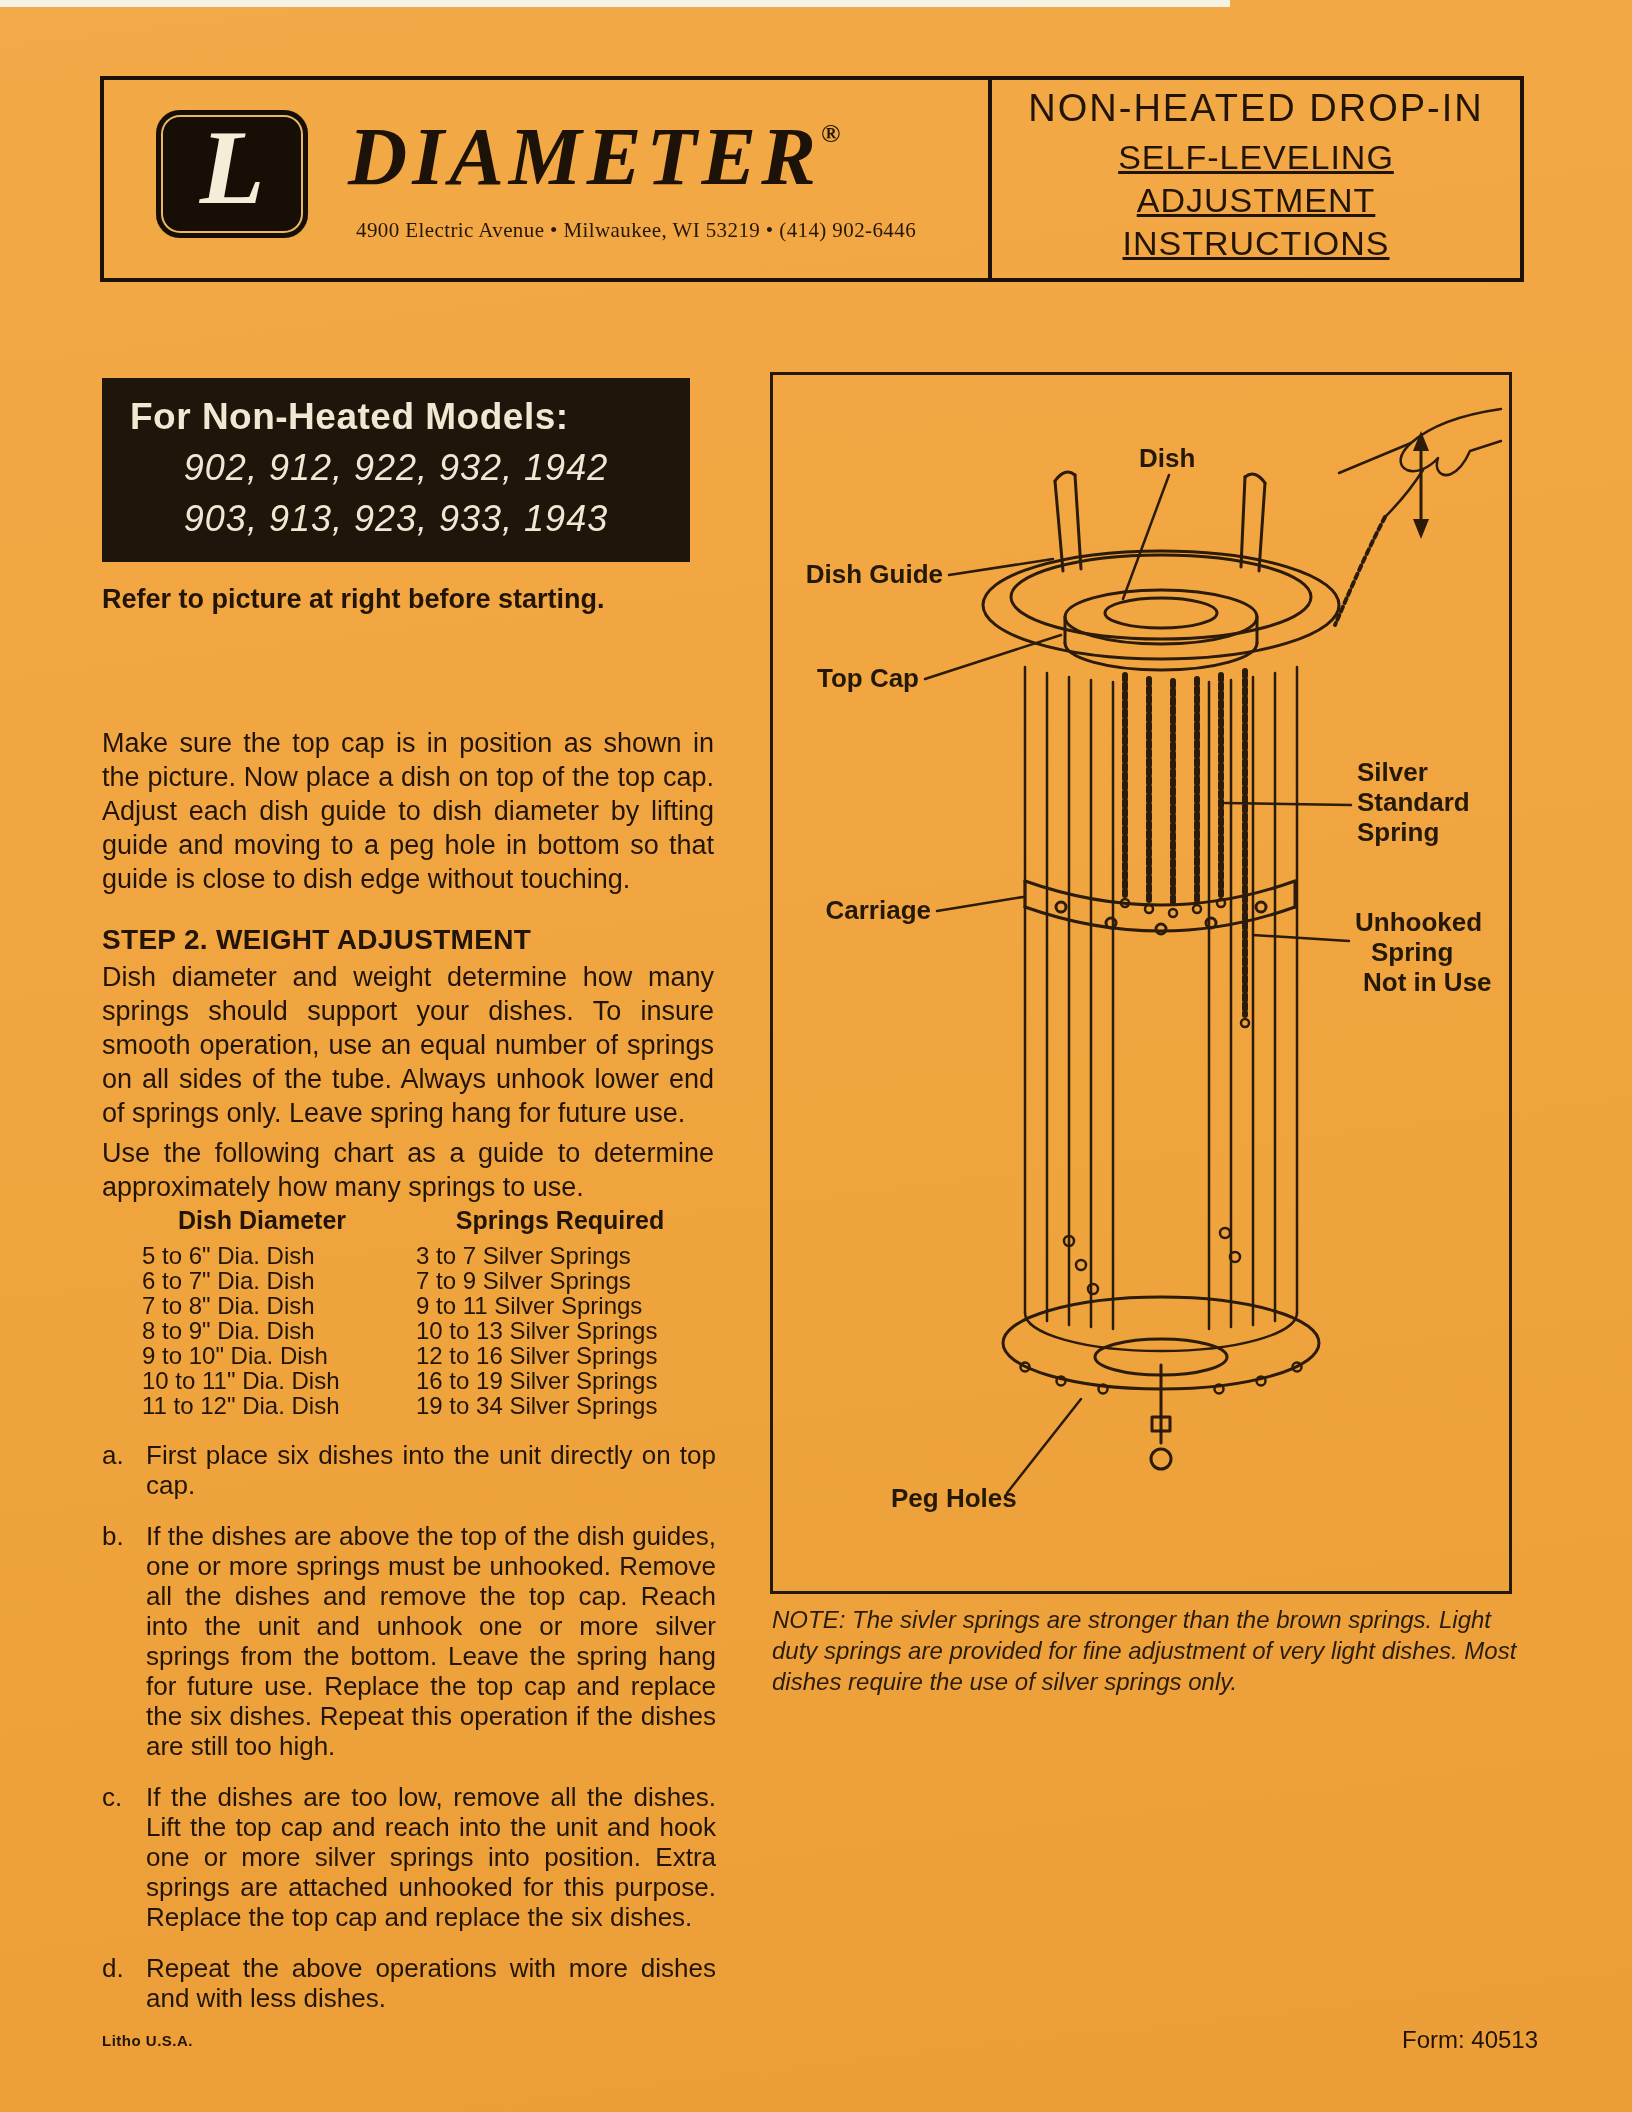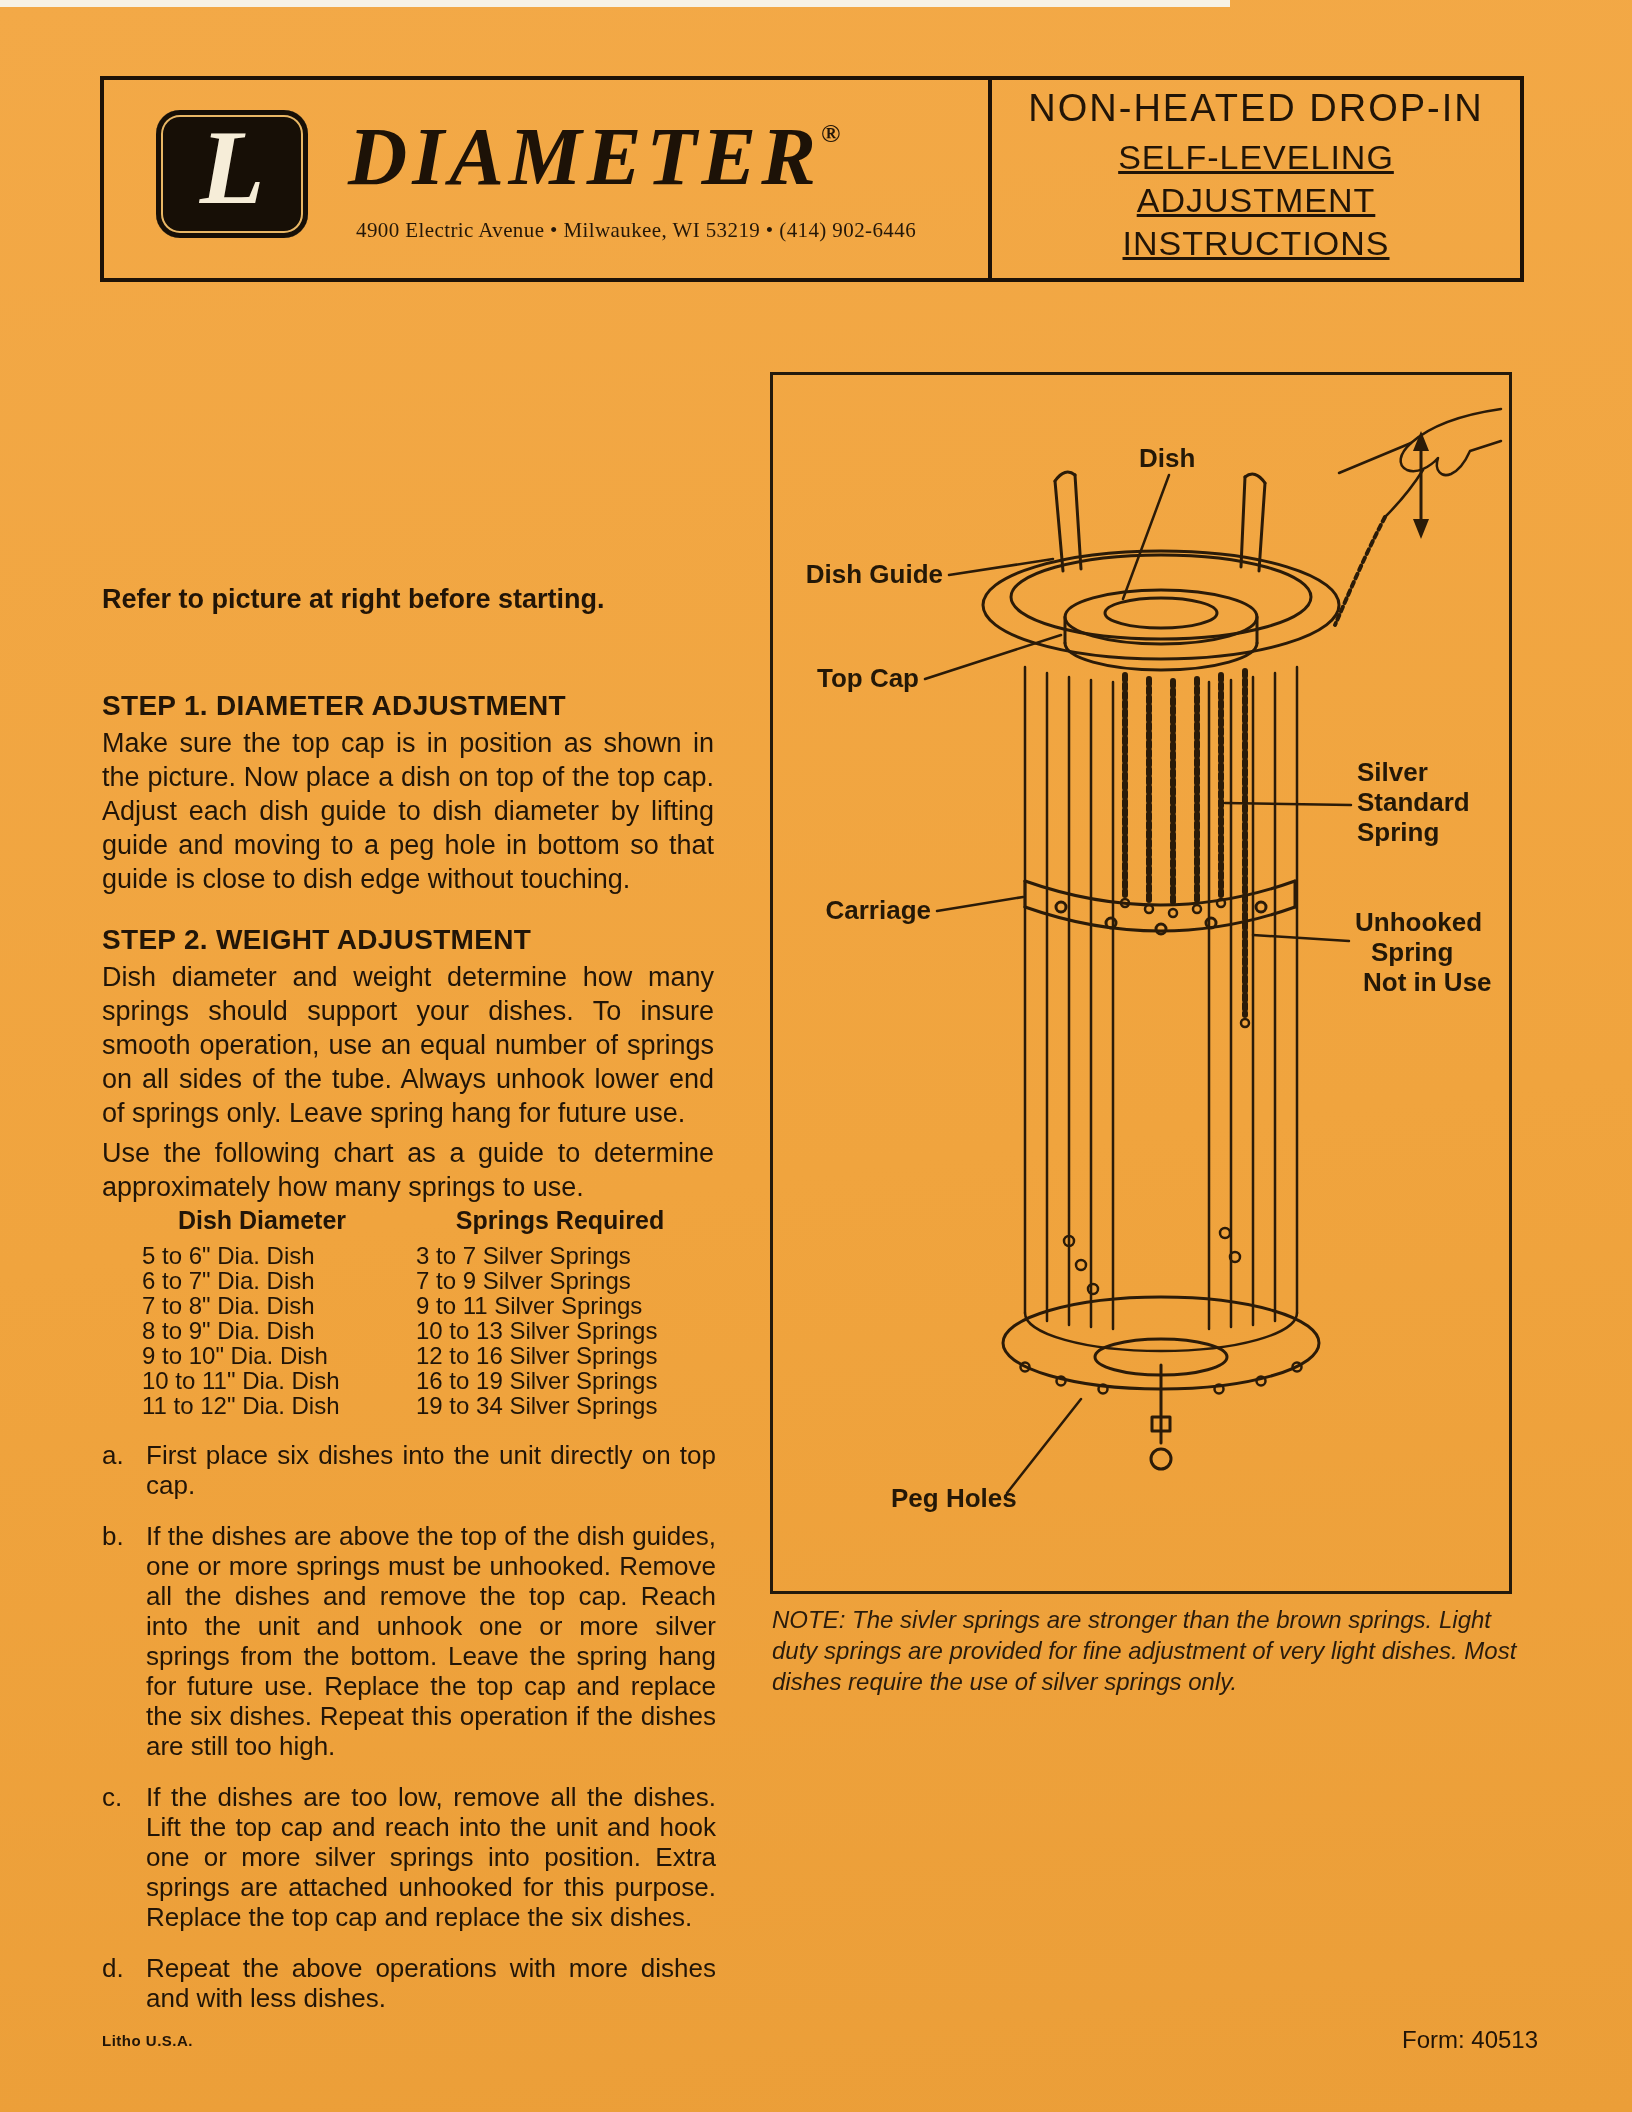--- a/index.html
+++ b/index.html
@@ -74,24 +74,28 @@
       <div class="address">4900 Electric Avenue • Milwaukee, WI 53219 • (414) 902-6446</div>
     </div>
     <div class="header-right">
       <div class="title-main">NON-HEATED DROP-IN</div>
       <div class="title-sub">SELF-LEVELING</div>
       <div class="title-sub">ADJUSTMENT</div>
       <div class="title-sub">INSTRUCTIONS</div>
     </div>
   </div>
 
+  <div class="models-box">
+    <div class="models-heading">For Non-Heated Models:</div>
+    <div class="models-line">902, 912, 922, 932, 1942</div>
+    <div class="models-line">903, 913, 923, 933, 1943</div>
+  </div>
 
   <div class="refer">Refer to picture at right before starting.</div>
 
-  <div class="step-heading step1-heading">STEP 1. DIAMETER ADJUSTMENT</div>
   <div class="body-text step1-body">Make sure the top cap is in position as shown in the picture. Now place a dish on top of the top cap. Adjust each dish guide to dish diameter by lifting guide and moving to a peg hole in bottom so that guide is close to dish edge without touching.</div>
 
   <div class="step-heading step2-heading">STEP 2. WEIGHT ADJUSTMENT</div>
   <div class="body-text step2-body">Dish diameter and weight determine how many springs should support your dishes. To insure smooth operation, use an equal number of springs on all sides of the tube. Always unhook lower end of springs only. Leave spring hang for future use.</div>
 
   <div class="body-text chart-intro">Use the following chart as a guide to determine approximately how many springs to use.</div>
 
   <div class="spring-table">
     <div class="st-head">Dish Diameter</div>
     <div class="st-head">Springs Required</div>

